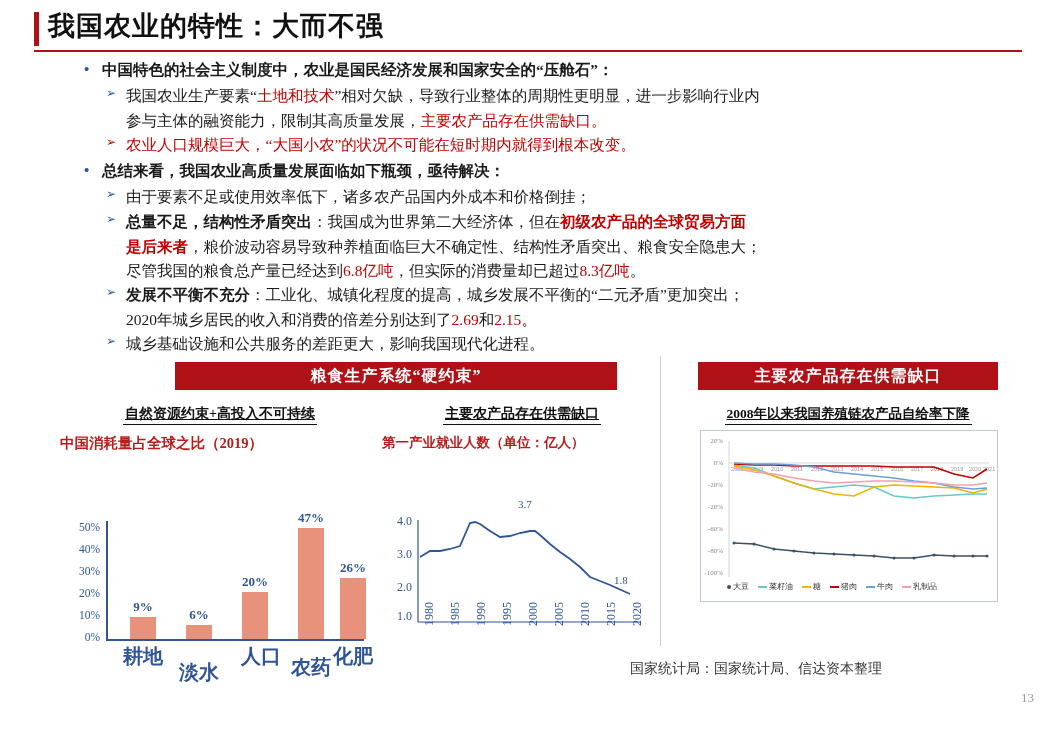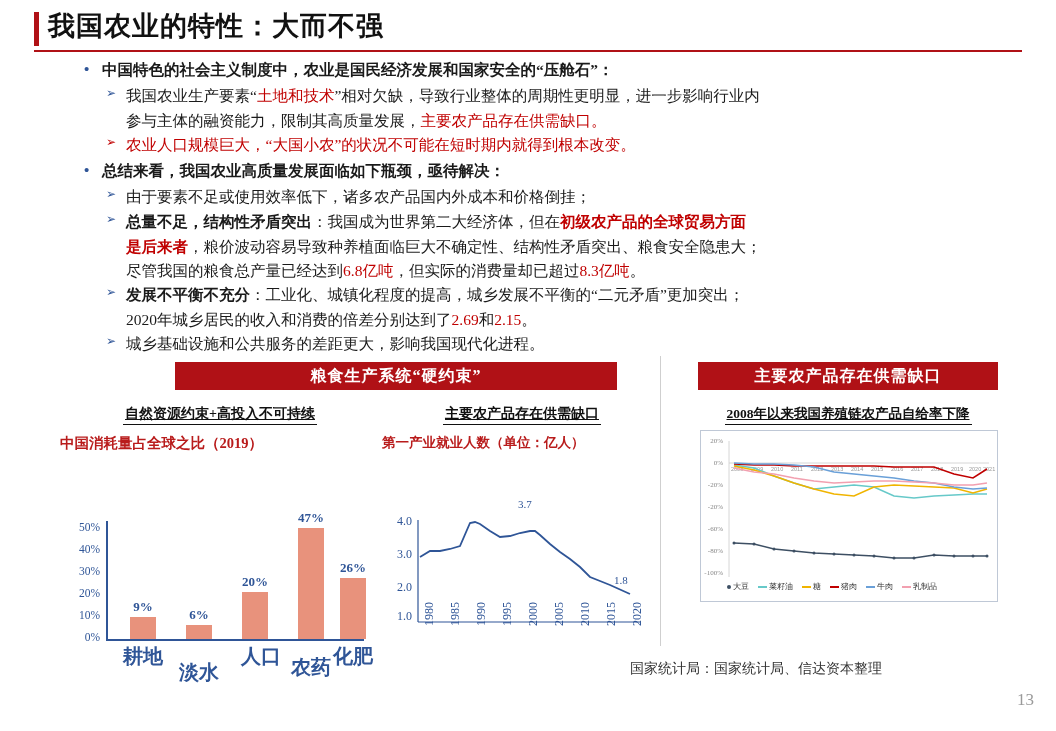--- a/index.html
+++ b/index.html
@@ -54,21 +54,21 @@
 
   
   .mini-wrap{position:absolute;border:1px solid #bfc8d6;background:#fff;}
   .mini-y{position:absolute;color:#888;font-size:7px;text-align:right;width:20px;}
   .legend{position:absolute;font-size:8px;color:#333;display:flex;gap:9px;align-items:center;}
   .legend span.k{display:inline-flex;align-items:center;gap:2px;}
   .swatch{display:inline-block;width:9px;height:2px;}
   .dotm{display:inline-block;width:4px;height:4px;border-radius:50%;}
 
   .source{position:absolute;left:630px;top:660px;font-size:14px;color:#333;}
-  .pageno{position:absolute;right:22px;top:690px;font-size:17px;color:#9a9a9a;text-align:right;}
+  .pageno{position:absolute;right:22px;top:690px;font-size:13px;color:#9a9a9a;text-align:right;}
 </style>
 </head>
 <body>
 
 <div class="slide">
 
   <div class="title-bar">
     <div class="title-accent"></div>
     <div class="title-text">我国农业的特性：大而不强</div>
     <div class="title-rule"></div>

